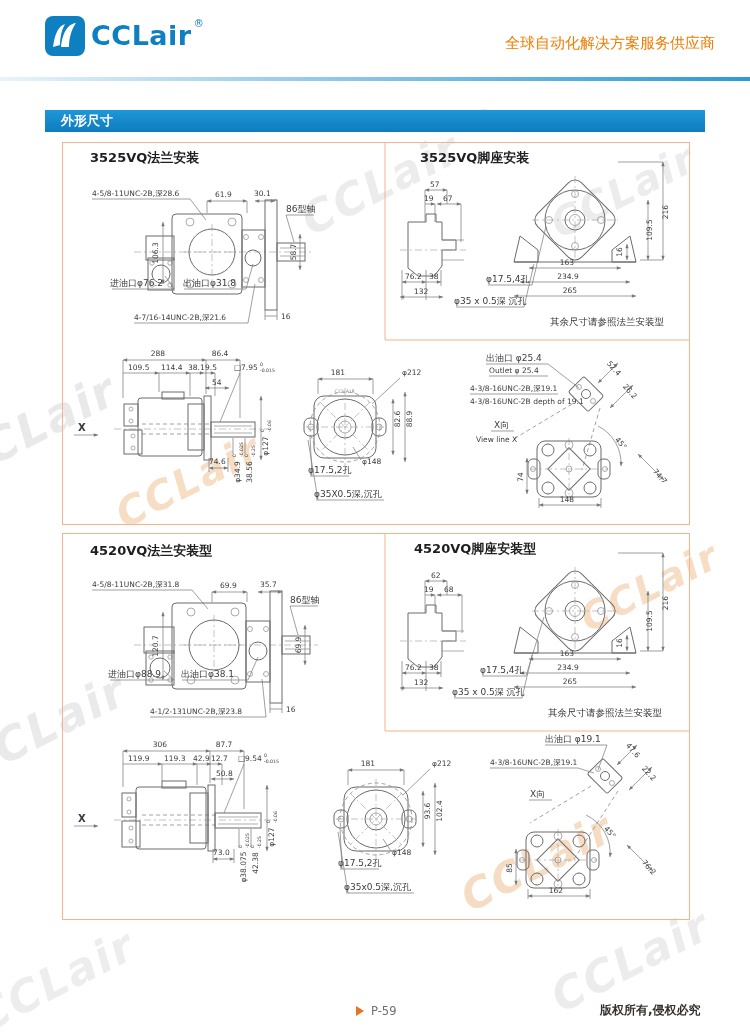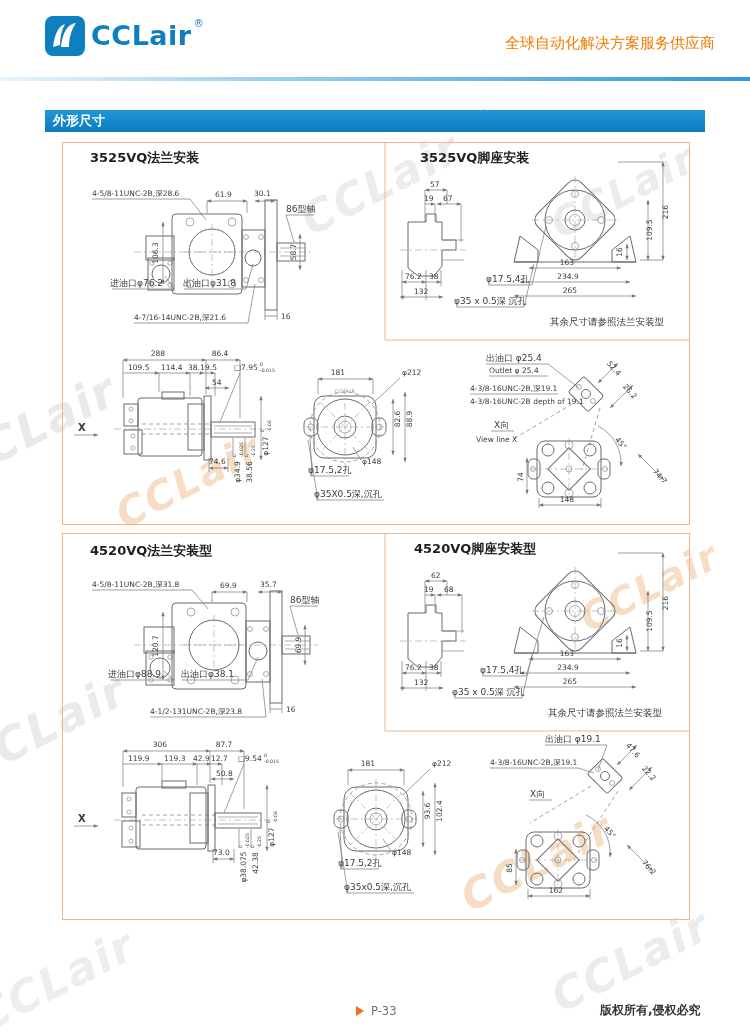--- a/index.html
+++ b/index.html
@@ -9,21 +9,21 @@
   .header{position:absolute;left:0;top:0;width:750px;height:78px;background:#fff;}
   .logo{position:absolute;left:45px;top:16px;display:flex;align-items:flex-start;}
   .logo-text{color:#0e7fc1;font-weight:bold;font-size:27px;letter-spacing:.5px;line-height:40px;margin-left:6px;}
   .logo-reg{color:#0e7fc1;font-size:10px;margin-left:2px;margin-top:2px;}
   .tagline{position:absolute;right:35px;top:34px;color:#f07c00;font-weight:normal;font-size:15px;}
   .rule{position:absolute;left:0;top:77px;width:750px;height:4px;
         background:linear-gradient(90deg,#e8f4fb 0%,#9fd0ec 35%,#2d9ad6 100%);}
   
   .sectionbar{position:absolute;left:45px;top:110px;width:660px;height:22px;
         background:linear-gradient(180deg,#1f97d7,#0d7cbe);display:flex;align-items:center;z-index:3;}
-  .sectionbar span{color:#fff;font-weight:bold;font-size:13px;padding-left:8px;}
+  .sectionbar span{color:#fff;font-weight:bold;font-size:13px;padding-left:16px;}
   
   .group{position:absolute;z-index:2;}
   svg text{fill:#3b3b3b;font-family:"DejaVu Sans","Liberation Sans",sans-serif;}
   .s{fill:none;stroke:#6b6b6b;stroke-width:1;}
   .thin{fill:none;stroke:#8a8a8a;stroke-width:.7;}
   .cl{fill:none;stroke:#9a9a9a;stroke-width:.6;stroke-dasharray:7 3 2 3;}
   .dash{fill:none;stroke:#8a8a8a;stroke-width:.8;stroke-dasharray:4 3;}
   .dim{stroke:#777;stroke-width:.7;fill:none;}
   .border{fill:none;stroke:#f2b48a;stroke-width:1;}
   .t{font-size:7.5px;}
@@ -708,17 +708,17 @@
         <text class="t" x="448" y="337" text-anchor="middle">85</text>
       </g>
     <g transform="rotate(48 585 336)">
         <text class="t" x="585" y="336" text-anchor="middle">76.2</text>
       </g>
     <text class="t" x="494" y="360" text-anchor="middle">162</text>
   </svg>
 
   <div class="footer-page">
     <span class="tri"></span>
-    <span class="pageno">P-33</span>
+    <span class="pageno">P-59</span>
   </div>
   <span class="copyright">版权所有,侵权必究</span>
 
 </div>
 
 </body></html>

